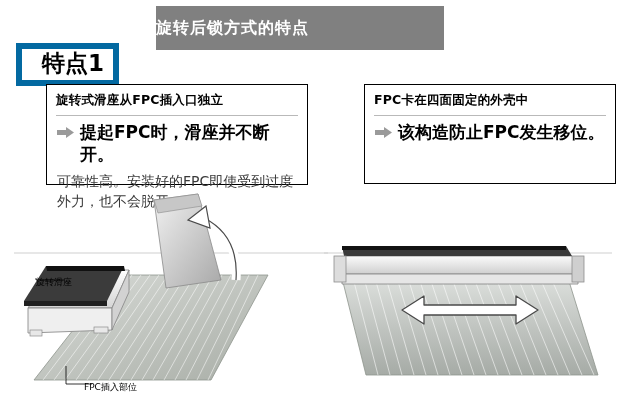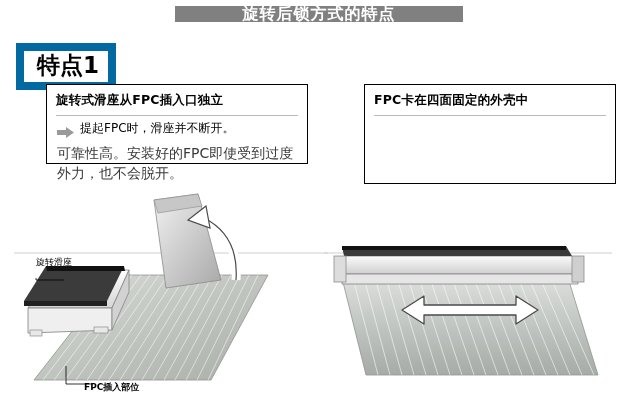--- a/index.html
+++ b/index.html
@@ -18,59 +18,58 @@
     position: absolute;
     left: 0; top: 0;
     width: 626px;
     height: 400px;
     background: #ffffff;
   }
 
   
   .title-banner {
     position: absolute;
-    left: 175px;
+    left: 156px;
     top: 6px;
     width: 288px;
-    height: 16px;
+    height: 44px;
     background: #808080;
     display: flex;
     align-items: center;
-    justify-content: center;
   }
   .title-banner .title-text {
     color: #ffffff;
     font-size: 16px;
     font-weight: bold;
     letter-spacing: 1px;
     font-family: "DejaVu Sans", "Liberation Sans", sans-serif;
   }
 
   
   .feature-tag {
     position: absolute;
-    border: 8px solid #0369a1;
-    background: #ffffff;
-    padding: 1px 9px 3px 13px;
+    border: 6px solid #0369a1;
+    background: #ffffff;
+    padding: 1px 9px 3px 20px;
     font-size: 23px;
     font-weight: bold;
     color: #000000;
     line-height: 1.18;
   }
   #tag1 { left: 16px; top: 43px; }
   #tag2 { left: 334px; top: 43px; }
 
   
   .panel {
     position: absolute;
     border: 1px solid #000000;
     background: #ffffff;
     box-sizing: border-box;
   }
-  #panel1 { left: 46px; top: 84px; width: 262px; height: 80px; }
+  #panel1 { left: 46px; top: 84px; width: 262px; height: 101px; }
   #panel2 { left: 364px; top: 84px; width: 252px; height: 100px; }
 
   .panel-head {
     font-size: 12.5px;
     font-weight: bold;
     color: #000000;
     padding: 7px 8px 0 9px;
     letter-spacing: 0.2px;
   }
   .panel-sep {
@@ -83,42 +82,42 @@
     padding: 5px 8px 0 10px;
   }
   .arrow-icon {
     width: 17px;
     height: 11px;
     flex: 0 0 auto;
     margin-top: 2px;
     margin-right: 6px;
   }
   .panel-bold {
-    font-size: 12px;
-    font-weight: normal;
+    font-size: 17px;
+    font-weight: bold;
     color: #000000;
     line-height: 1.3;
   }
   .panel-note {
     font-size: 14px;
     color: #3a3a3a;
     line-height: 1.45;
     padding: 6px 10px 0 10px;
   }
   .panel-note.indent { padding-left: 34px; padding-top: 5px; }
 
   
   .callout {
     position: absolute;
     font-size: 9px;
     color: #000000;
     white-space: nowrap;
   }
-  #callout-rotary { left: 36px; top: 256px; text-align: right; }
-  #callout-fpc { left: 84px; top: 381px; font-weight: bold; }
+  #callout-rotary { left: 36px; top: 276px; text-align: right; }
+  #callout-fpc { left: 84px; top: 381px; }
 </style>
 </head>
 <body>
 
 <div id="stage">
 
   <div class="title-banner">
     <span class="title-text">旋转后锁方式的特点</span>
   </div>
 
@@ -134,20 +133,28 @@
         </svg>
       </span>
       <span class="panel-bold">提起FPC时，滑座并不断开。</span>
     </div>
     <div class="panel-note">可靠性高。安装好的FPC即使受到过度外力，也不会脱开。</div>
   </div>
 
   <div class="panel" id="panel2">
     <div class="panel-head">FPC卡在四面固定的外壳中</div>
     <div class="panel-sep"></div>
+    <div class="panel-row">
+      <span class="arrow-icon">
+        <svg width="17" height="11" viewBox="0 0 17 11">
+          <polygon points="0,3 9,3 9,0 17,5.5 9,11 9,8 0,8" fill="#9a9a9a"></polygon>
+        </svg>
+      </span>
+      <span class="panel-bold">该构造防止FPC发生移位。</span>
+    </div>
   </div>
 
   <svg width="330" height="230" viewBox="0 0 330 230" style="position:absolute;left:6px;top:170px;">
     <defs>
       <linearGradient id="grad-board-l" x1="0" y1="0" x2="1" y2="1">
         <stop offset="0%" stop-color="#d9dcd8"></stop>
         <stop offset="100%" stop-color="#a9aea7"></stop>
       </linearGradient>
       <linearGradient id="grad-body-l" x1="0" y1="0" x2="0" y2="1">
         <stop offset="0%" stop-color="#ffffff"></stop>

